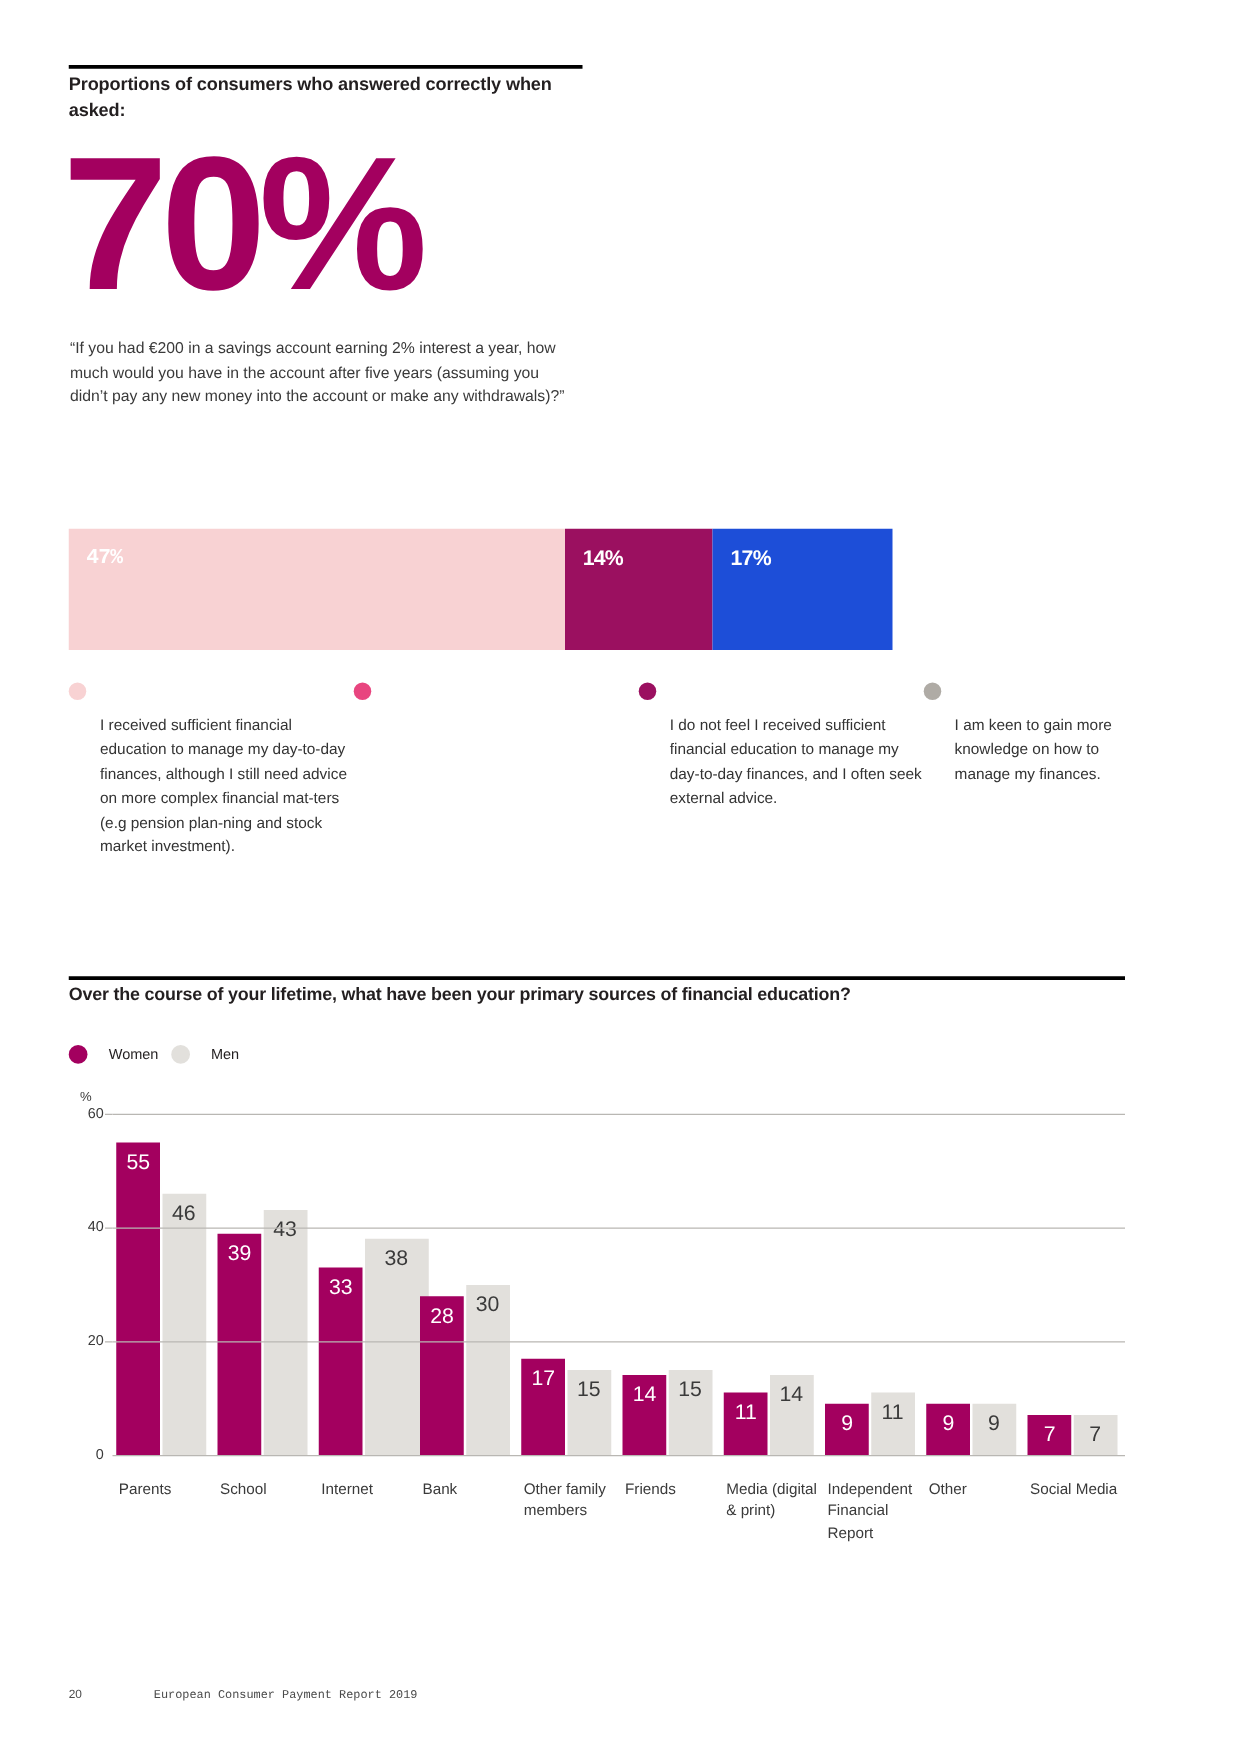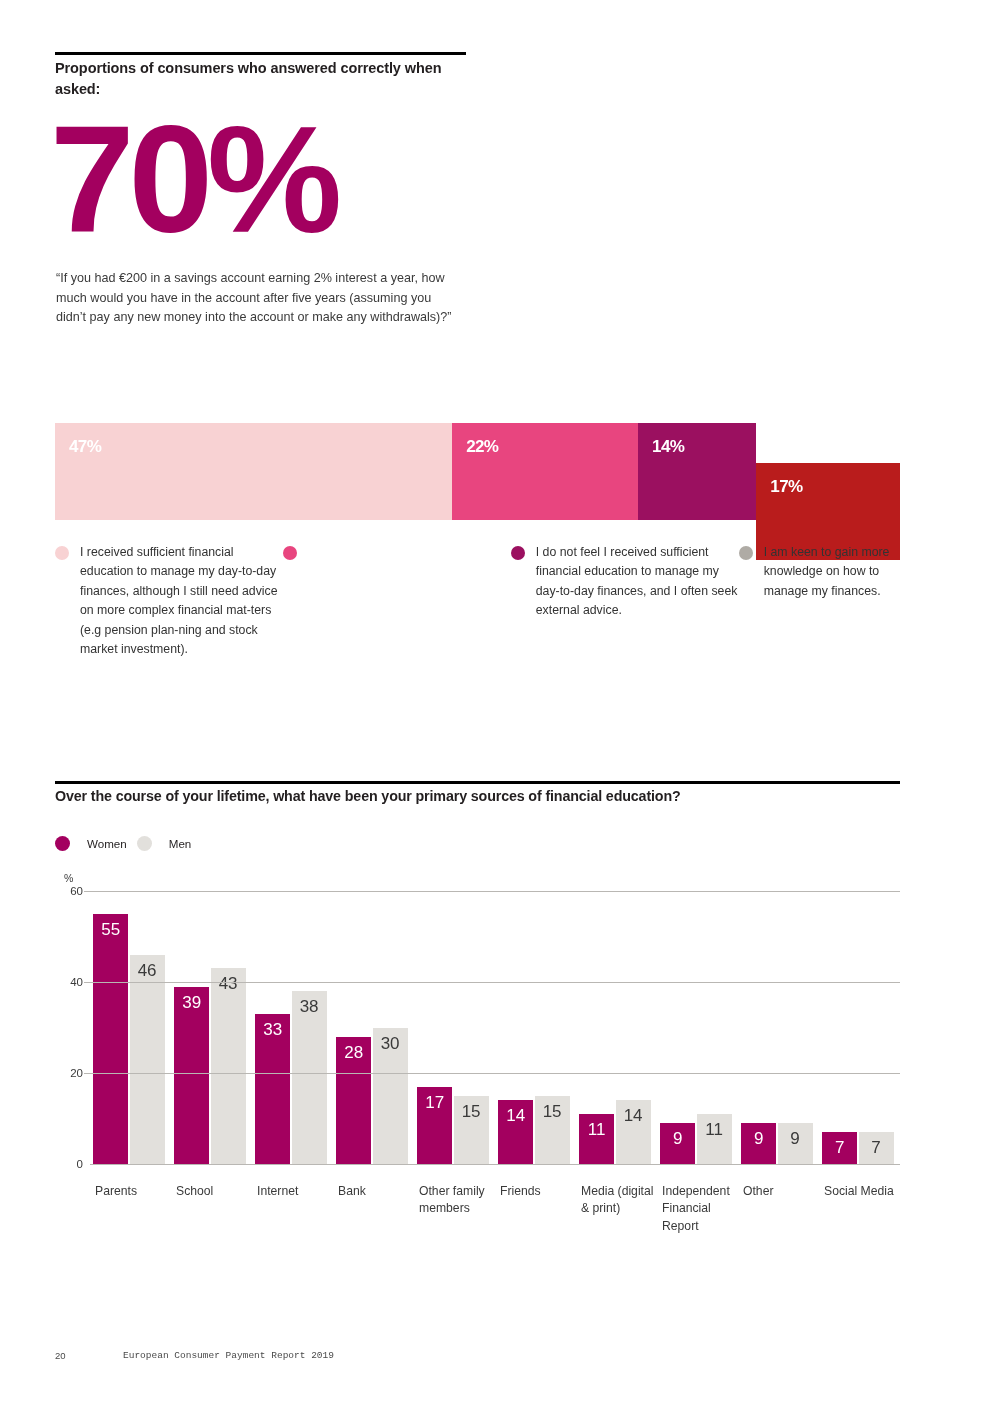--- a/index.html
+++ b/index.html
@@ -37,21 +37,21 @@
     position:absolute; left:14px; top:14px;
     font-size:17px; font-weight:bold; color:#ffffff; letter-spacing:-0.6px;
   }
 
   
   .slegend { position:absolute; left:55px; top:543px; width:860px; display:flex; }
   .slegend .item { position:relative; padding-left:25px; box-sizing:border-box; }
   .slegend .dot {
     position:absolute; left:0; top:3px; width:14px; height:14px; border-radius:50%;
   }
-  .slegend .txt { font-size:12.3px; line-height:1.58; color:#333; display:block; }
+  .slegend .txt { font-size:12.3px; line-height:1.58; color:#333; display:block;margin-top:28px; }
 
   
   .rule-long { position:absolute; left:55px; top:781px; width:845px; height:3px; background:#000; }
   .sec2-title {
     position:absolute; left:55px; top:788px; width:860px;
     font-size:14.3px; font-weight:bold; letter-spacing:-0.15px;
   }
 
   .blegend { position:absolute; left:55px; top:836px; display:flex; align-items:center; gap:10px; }
   .blegend .entry { display:flex; align-items:center; gap:17px; }
@@ -94,30 +94,27 @@
 <body>
 
 <div class="page">
 
   <div class="rule-short"></div>
   <div class="sec1-title">Proportions of consumers who answered correctly when asked:</div>
   <div class="bignum">70%</div>
   <div class="quote">“If you had €200 in a savings account earning 2% interest a year, how much would you have in the account after five years (assuming you didn’t pay any new money into the account or make any withdrawals)?”</div>
 
   <div class="stack" id="stack">
-      <div class="seg" style="width: 47%; background: rgb(248, 210, 211);">
+      <div class="seg" style="width: 47%; background: rgb(248, 210, 211); font-family: Liberation Mono, monospace;">
         <span class="seg-label">47%</span>
-      </div>
-      <div class="seg" style="width: 22%; background: rgb(232, 69, 127);">
-        <span class="seg-label">22%</span>
       </div>
       <div class="seg" style="width: 14%; background: rgb(155, 16, 96);">
         <span class="seg-label">14%</span>
       </div>
-      <div class="seg" style="width: 17%; background: #b91c1c; margin-top: 40px;">
+      <div class="seg" style="width: 17%; background: #1d4ed8;">
         <span class="seg-label">17%</span>
       </div>
     </div>
   <div class="slegend" id="slegend">
       <div class="item" style="width: 26.5%;">
         <span class="dot" style="background: rgb(248, 210, 211);"></span>
         <span class="txt">I received sufficient financial education to manage my day-to-day finances, although I still need advice on more complex financial mat-ters (e.g pension plan-ning and stock market investment).</span>
       </div>
       <div class="item" style="width: 26.5%;">
         <span class="dot" style="background: rgb(232, 69, 127);"></span>
@@ -163,21 +160,21 @@
               <span class="vlabel">39</span>
             </div>
             <div class="bar men" style="height: 71.6667%;">
               <span class="vlabel" style="top: 7px;">43</span>
             </div>
           </div>
           <div class="group" style="width: 10%;">
             <div class="bar women" style="height: 55%;">
               <span class="vlabel">33</span>
             </div>
-            <div class="bar men" style="height: 63.3333%;">
+            <div class="bar men" style="height: 63.3333%; padding-left: 16px;">
               <span class="vlabel" style="top: 7px;">38</span>
             </div>
           </div>
           <div class="group" style="width: 10%;">
             <div class="bar women" style="height: 46.6667%;">
               <span class="vlabel">28</span>
             </div>
             <div class="bar men" style="height: 50%;">
               <span class="vlabel" style="top: 7px;">30</span>
             </div>

